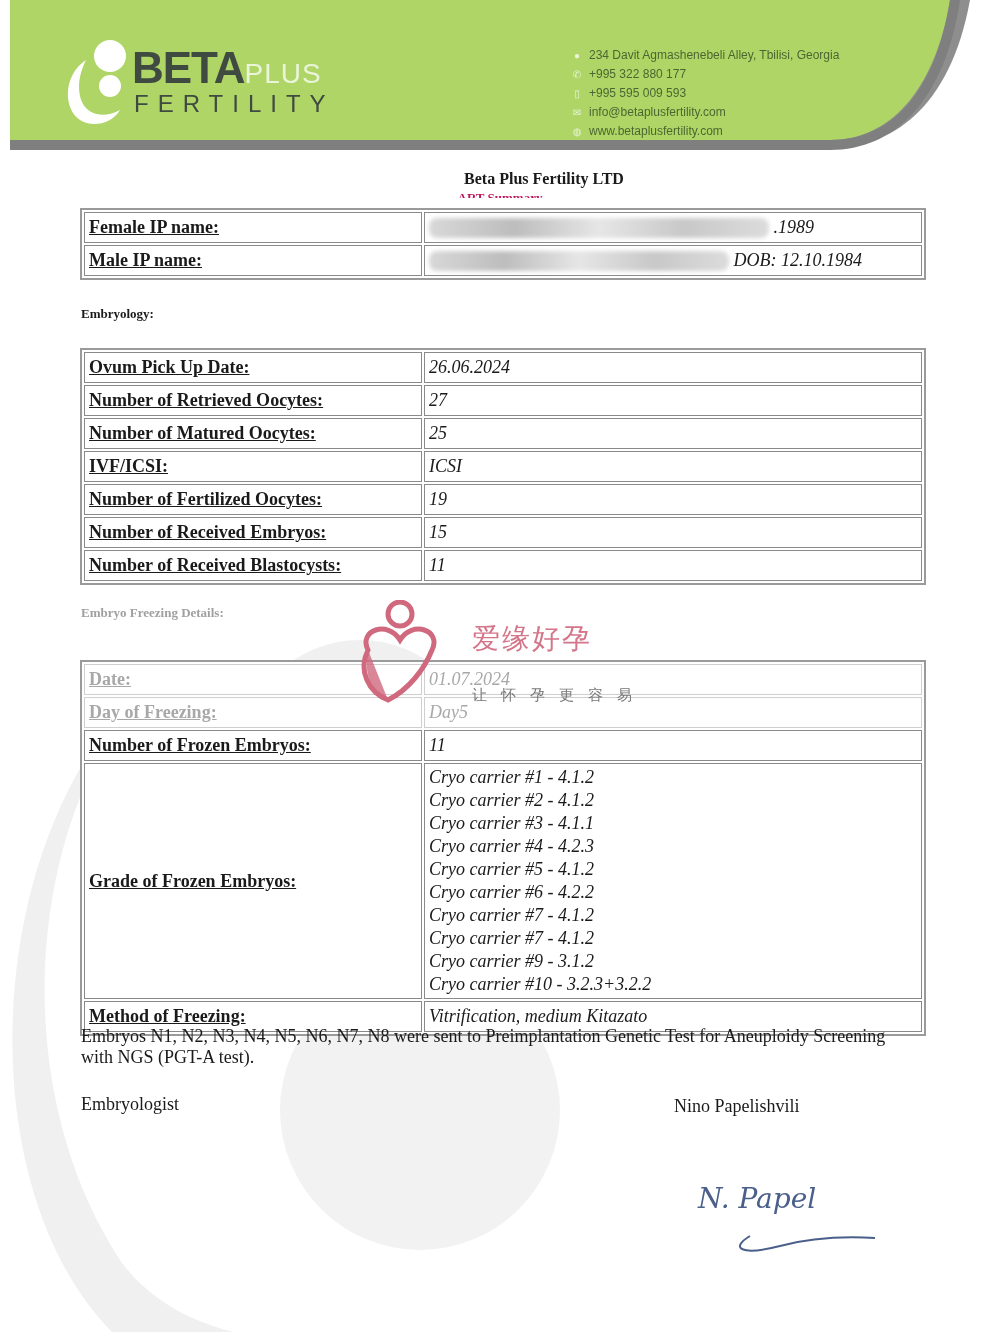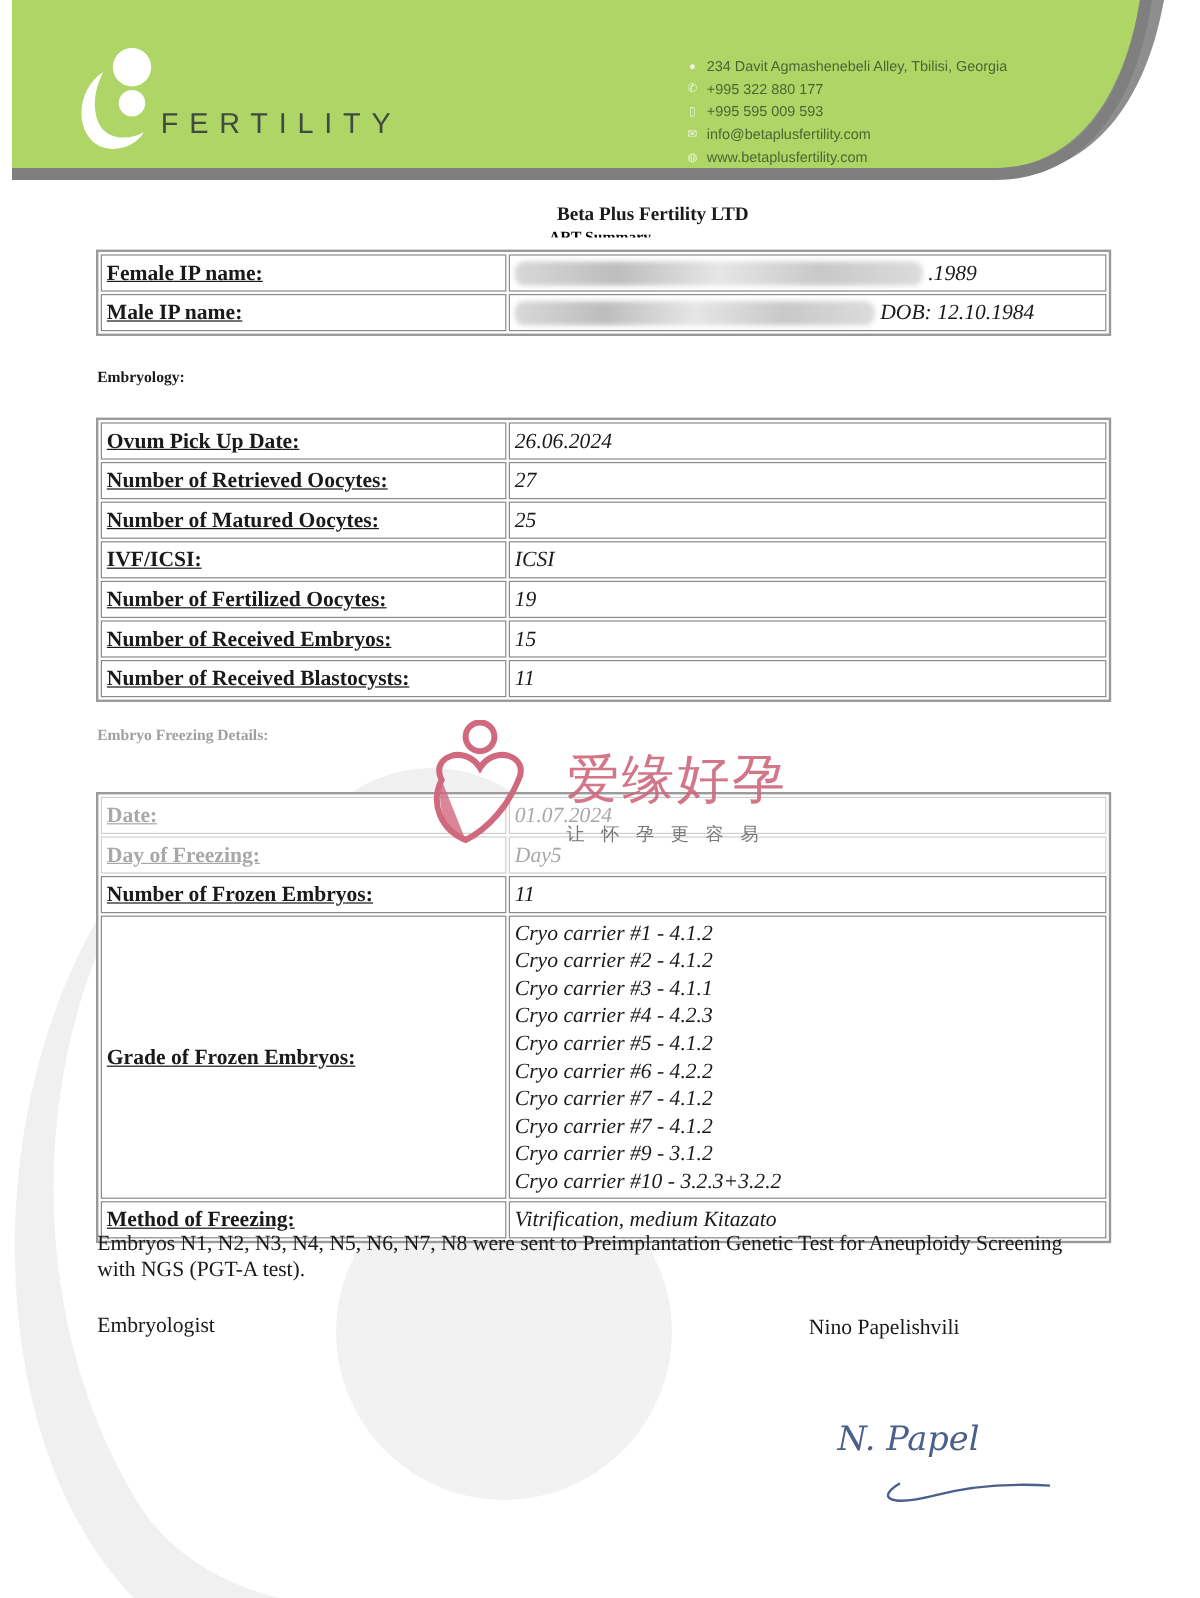--- a/index.html
+++ b/index.html
@@ -9,36 +9,36 @@
   .header svg.band { position:absolute; left:0; top:0; }
   .logo { position:absolute; left:48px; top:36px; width:300px; height:90px; }
   .logo-mark { position:absolute; left:0; top:0; }
   .logo-beta { position:absolute; left:74px; top:10px; font-family:"Liberation Sans", sans-serif; font-weight:bold; font-size:44px; color:#3f4a40; letter-spacing:-1px; line-height:44px; }
   .logo-plus { font-weight:normal; font-size:28px; color:#e9f4d8; letter-spacing:1px; }
   .logo-fert { position:absolute; left:76px; top:56px; font-family:"Liberation Sans", sans-serif; font-size:24px; color:#3f4a40; letter-spacing:9px; line-height:24px; }
   .contacts { position:absolute; left:562px; top:46px; font-family:"Liberation Sans", sans-serif; font-size:12px; color:#4d6631; line-height:19px; }
   .contact { display:flex; align-items:center; }
   .contact .ic { width:10px; height:10px; margin-right:7px; display:inline-flex; align-items:center; justify-content:center; color:#e9f4d8; font-size:10px; }
   .company { position:absolute; left:0; width:1000px; top:170px; text-align:center; font-weight:bold; font-size:16px;padding-left:44px; }
-  .subtitle { position:absolute; left:0; width:1000px; top:190px; text-align:center; font-weight:bold; font-size:13px; height:8px; overflow:hidden; color:#000000; }
+  .subtitle { position:absolute; left:0; width:1000px; top:190px; text-align:center; font-weight:bold; font-size:13px; height:8px; overflow:hidden; color:#be185d; }
   table.doc { position:absolute; left:80px; border-collapse:separate; border-spacing:2px; border:2px solid #9a9a9a; background:#fff; }
   table.doc td { border:1px solid #8a8a8a; padding:0 4px; height:29px; font-size:18px; vertical-align:middle; }
   table.doc td.lbl { width:328px; font-weight:bold;text-decoration:underline; }
   table.doc td.val { width:488px;font-style:italic; }
   .blur { display:inline-block; height:20px; background:linear-gradient(90deg,#d8d8d8,#bdbdbd,#e6e6e6,#c8c8c8,#dcdcdc); filter:blur(2px); vertical-align:middle; border-radius:8px; }
   .section { position:absolute; left:81px; font-weight:bold; font-size:13px; }
   .faded { color:#a0a0a0; }
   table.doc tr.faded td { color:#a8a8a8; border-color:#cfcfcf; }
   .grades td.val { line-height:23px; padding-top:2px; padding-bottom:2px; }
   .note { position:absolute; left:81px; top:1026px; width:830px; font-size:18px; line-height:21px; }
   .embryologist { position:absolute; left:81px; top:1094px; font-size:18px; }
   .signer { position:absolute; left:674px; top:1096px; font-size:18px; }
   .signature { position:absolute; left:690px; top:1170px; }
   .wm { position:absolute; left:348px; top:600px; width:360px; height:120px; pointer-events:none; }
-  .wm-title { position:absolute; left:124px; top:20px; font-family:Liberation Serif, serif; font-size:44px; color:#d0687e; letter-spacing:2px; opacity:0.9; }
+  .wm-title { position:absolute; left:124px; top:20px; font-family:Liberation Serif, serif; font-size:28px; color:#d0687e; letter-spacing:2px; opacity:0.9; }
   .wm-sub { position:absolute; left:124px; top:86px; font-family:"DejaVu Sans", sans-serif; font-size:15px; color:#777; letter-spacing:14px; }
 </style>
 </head>
 <body>
 
 <svg class="bg-mark" viewBox="0 0 760 700">
   <circle cx="360" cy="120" r="120" fill="#ececec" opacity="0.8"></circle>
   <circle cx="420" cy="470" r="140" fill="#efefef" opacity="0.8"></circle>
   <path d="M180 20 C 40 120, -10 420, 120 620 C 170 690, 260 700, 300 700 L 120 700 C -30 560, -20 220, 130 60 Z" fill="#ececec" opacity="0.8"></path>
 </svg>
@@ -48,20 +48,21 @@
     <path d="M0 148 L 820 148 C 880 148, 940 110, 960 0 L 0 0 Z" fill="#8e8e8e"></path>
     <path d="M0 0 L 940 0 C 925 90, 880 140, 820 140 L 0 140 Z" fill="#aed566"></path>
     <path d="M0 140 L 820 140 C 880 140, 925 95, 940 0 L 950 0 C 935 100, 885 150, 820 150 L 0 150 Z" fill="#7f7f7f"></path>
   </svg>
   <div class="logo">
     <svg class="logo-mark" width="70" height="90" viewBox="0 0 70 90">
       <circle cx="52" cy="20" r="16" fill="#ffffff"></circle>
       <circle cx="52" cy="50" r="11" fill="#ffffff"></circle>
       <path d="M28 24 C 6 38, 4 72, 22 84 C 34 92, 54 88, 62 74 C 48 82, 30 80, 24 66 C 18 52, 22 36, 28 24 Z" fill="#ffffff"></path>
     </svg>
+    <div class="logo-beta"><span>BETA</span><span class="logo-plus">PLUS</span></div>
     <div class="logo-fert">FERTILITY</div>
   </div>
   <div class="contacts">
     <div class="contact">
         <span class="ic">●</span>
         <span>234 Davit Agmashenebeli Alley, Tbilisi, Georgia</span>
       </div>
     <div class="contact">
         <span class="ic">✆</span>
         <span>+995 322 880 177</span>

